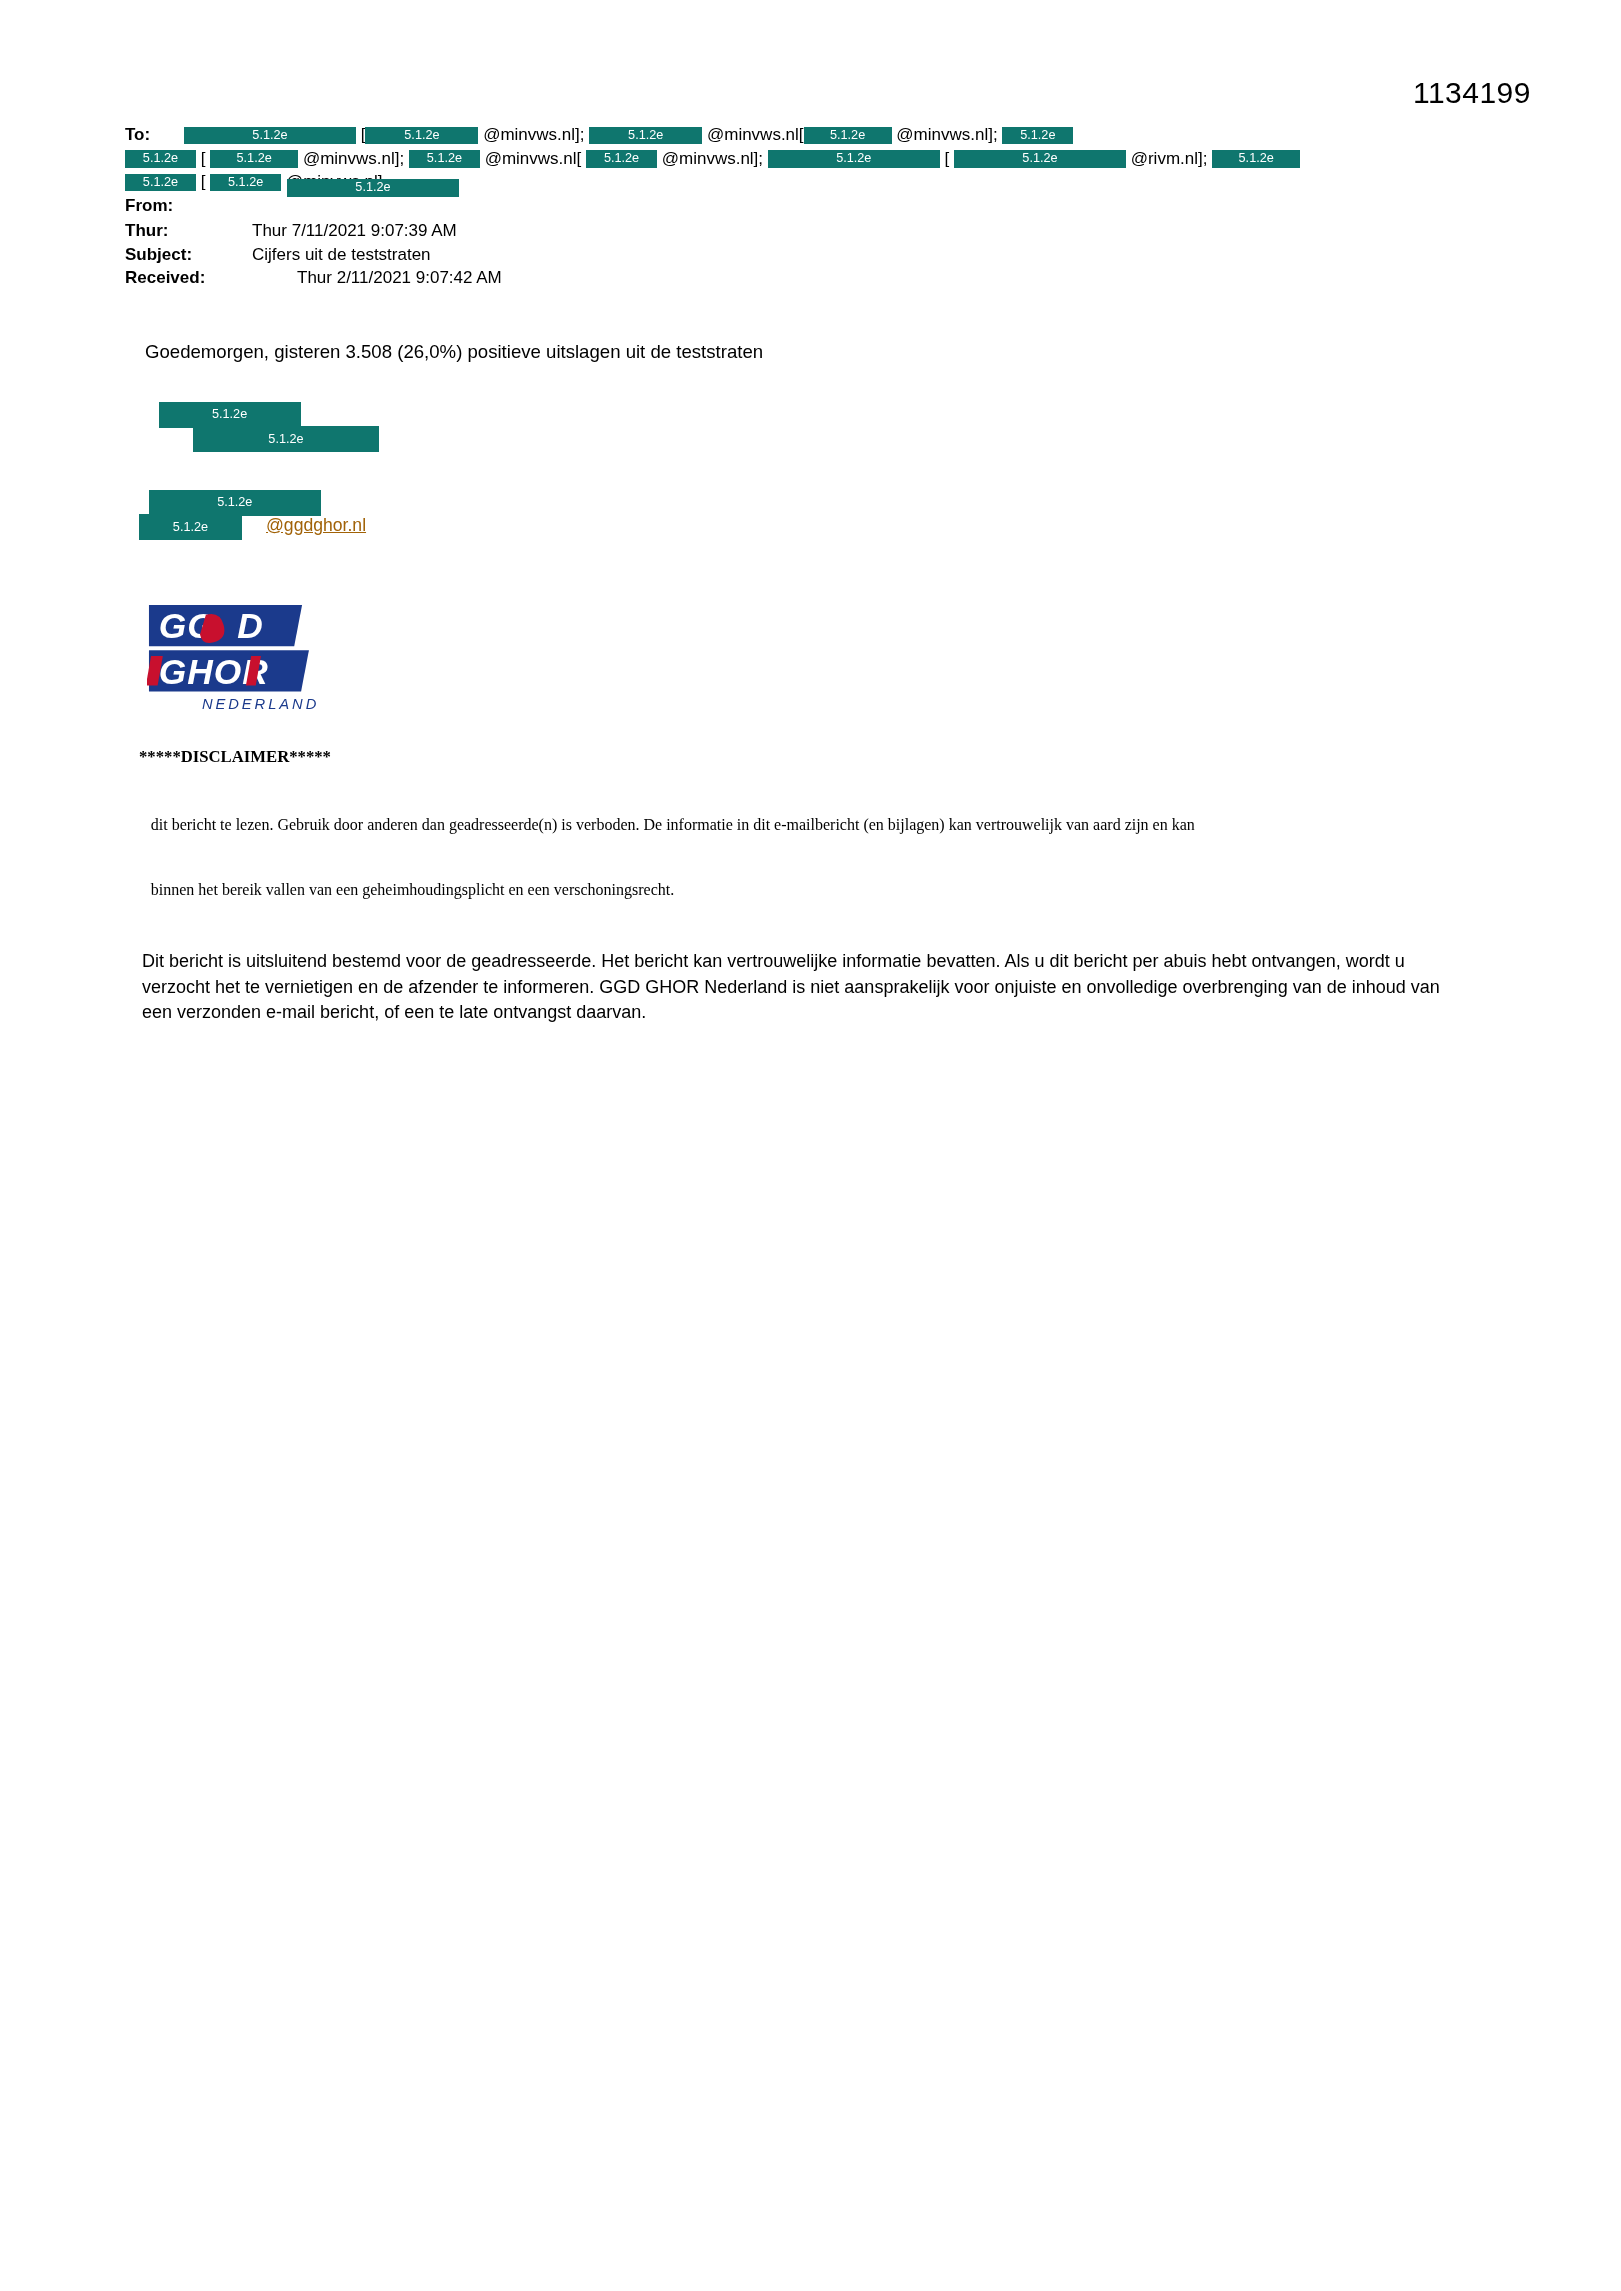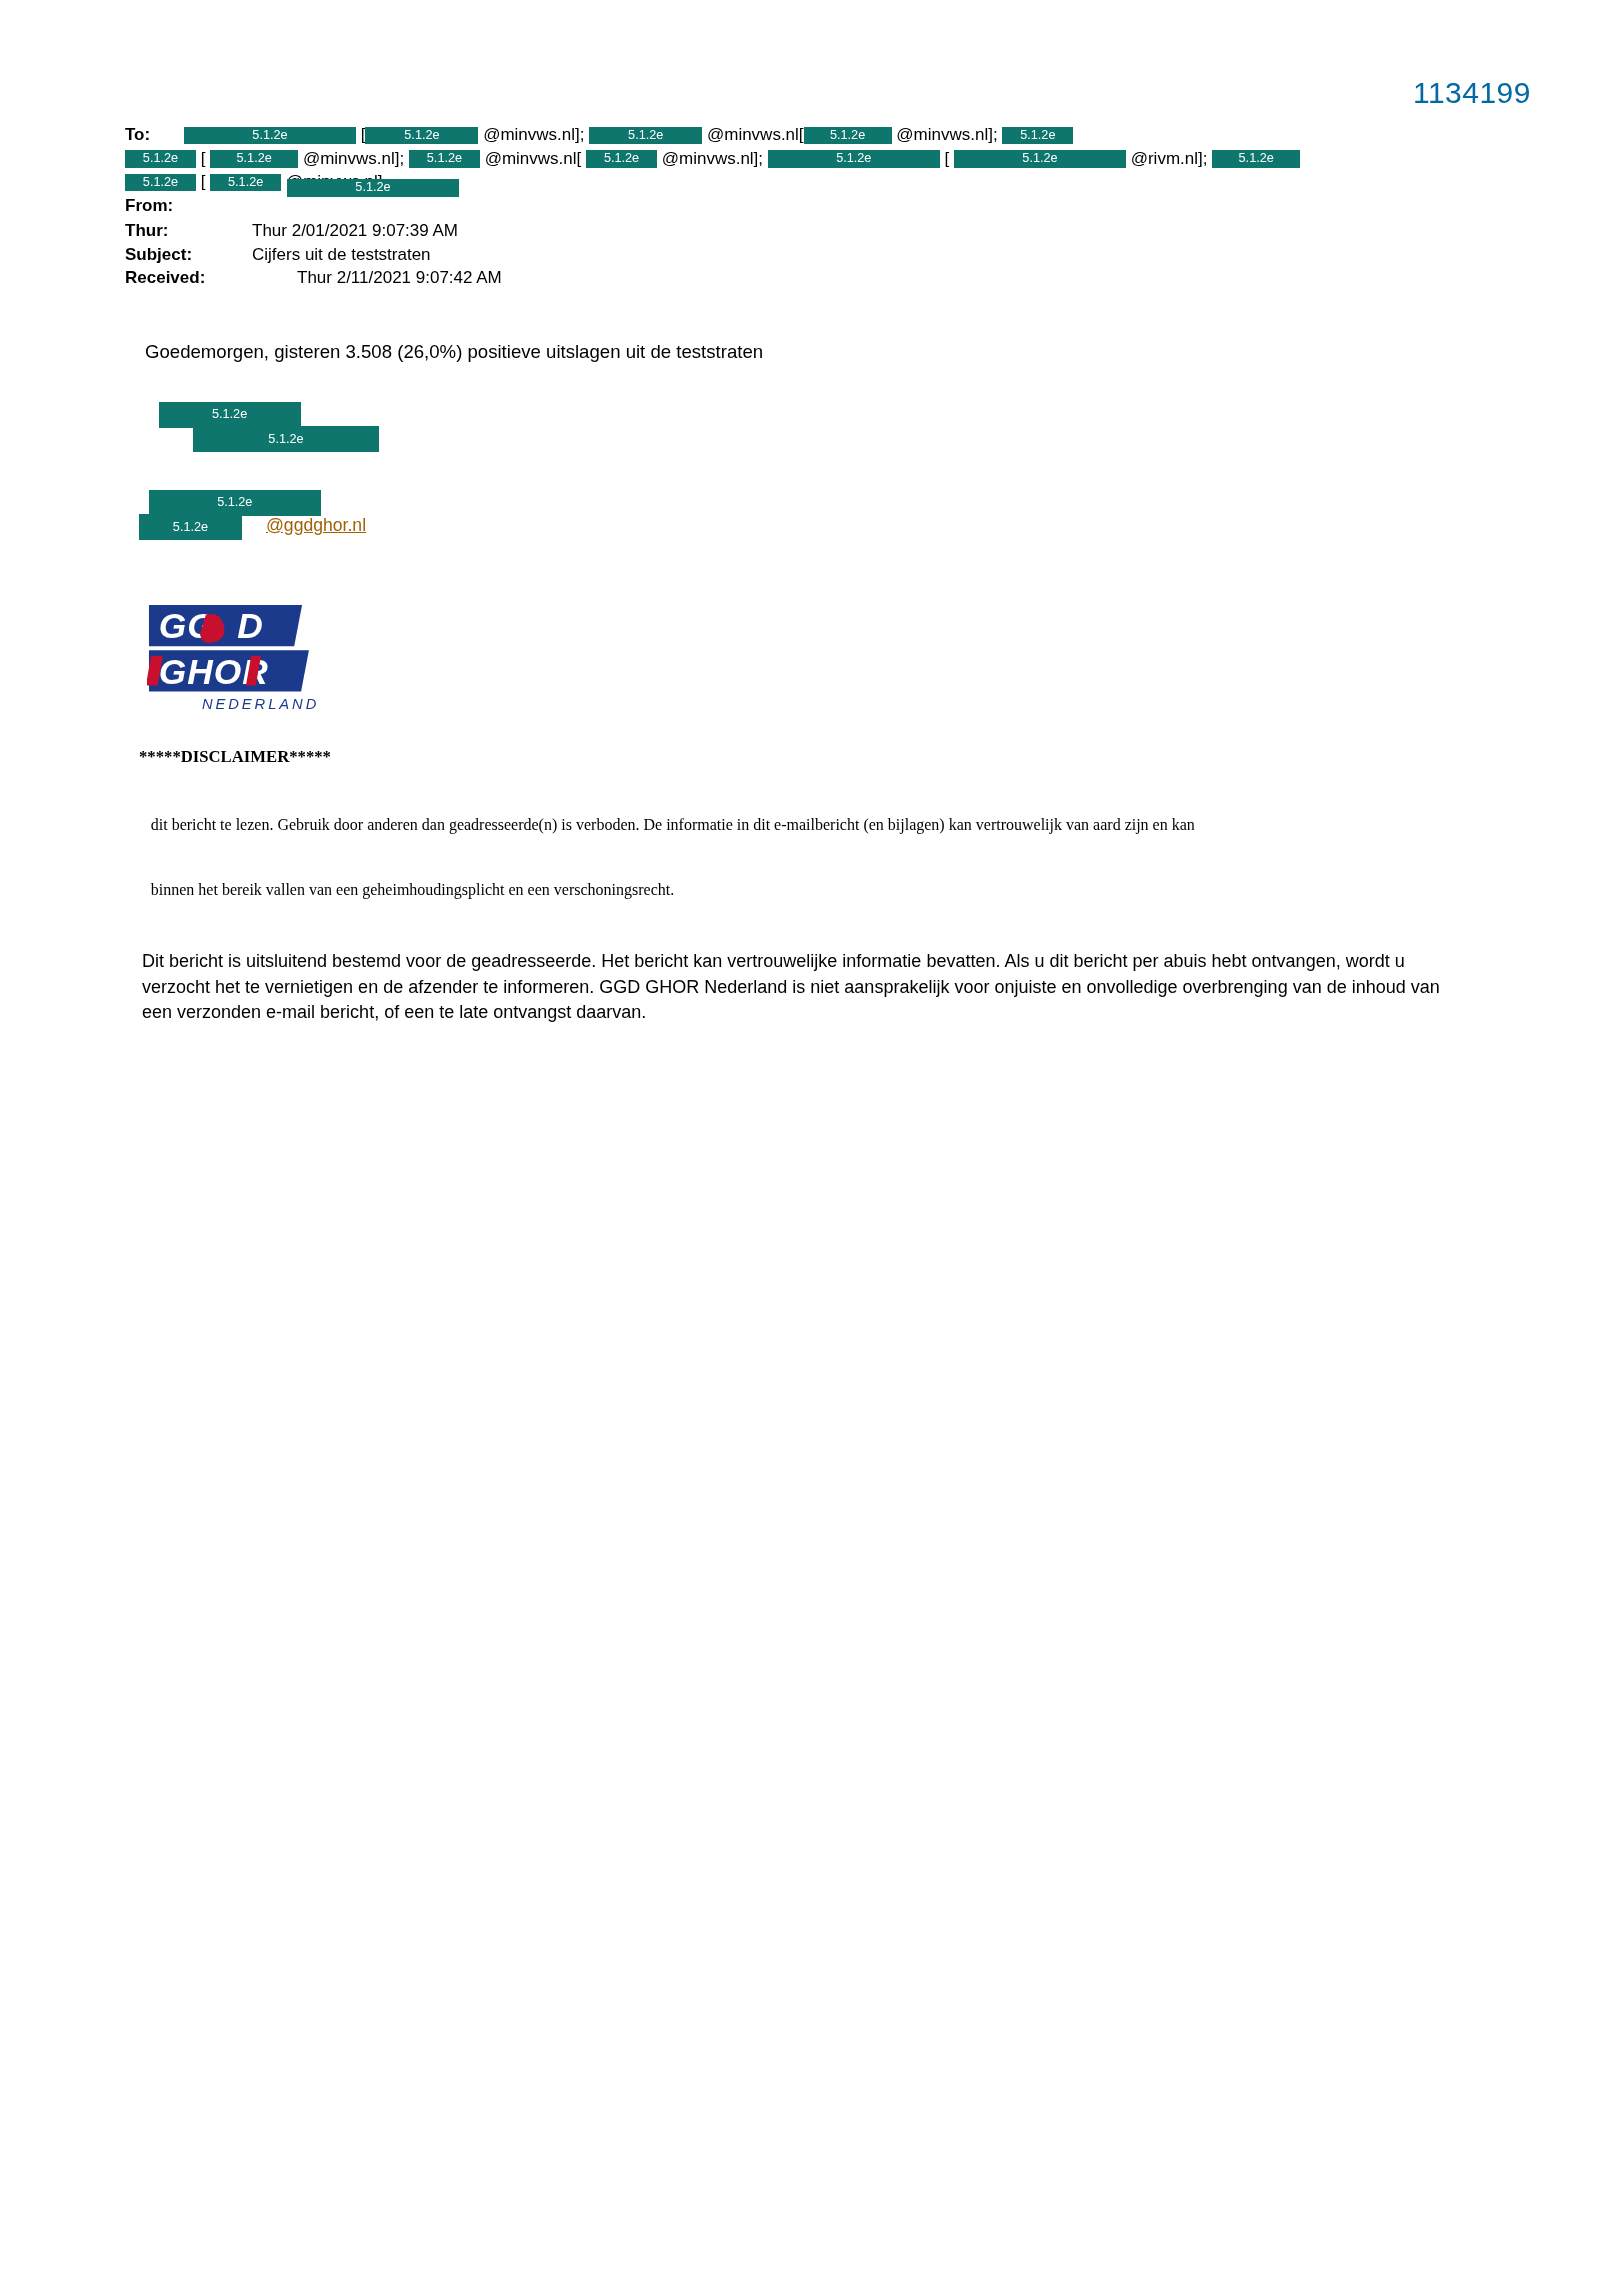--- a/index.html
+++ b/index.html
@@ -24,21 +24,21 @@
   }
 
   
   .doc-id {
     position: absolute;
     right: 90px;
     top: 76px;
     font-size: 30px;
     letter-spacing: 0.5px;
     font-family: "Liberation Sans", sans-serif;
-    color: #0369a1;
+    color: #000000;
   }
 
   
   .header {
     position: absolute;
     left: 125px;
     top: 125px;
     width: 1402px;
   }
   .hdr-row {
@@ -187,21 +187,21 @@
 
     <div class="hdr-row" style="height:25.5px;">
       <span class="hdr-label" style="top:0;">From:</span>
       <span class="run" style="left:162px; top:-17.6px;">
         <span class="redact" style="width:172px;">5.1.2e</span>
       </span>
     </div>
 
     <div class="hdr-row" style="height:23.5px;">
       <span class="hdr-label" style="top:0;">Thur:</span>
-      <span class="hdr-value" style="left:127px; top:0;">Thur 2/01/2021 9:07:39 AM</span>
+      <span class="hdr-value" style="left:127px; top:0;">Thur 7/11/2021 9:07:39 AM</span>
     </div>
 
     <div class="hdr-row" style="height:23.5px;">
       <span class="hdr-label" style="top:0;">Subject:</span>
       <span class="hdr-value" style="left:127px; top:0;">Cijfers uit de teststraten</span>
     </div>
 
     <div class="hdr-row" style="height:23.5px;">
       <span class="hdr-label" style="top:0;">Received:</span>
       <span class="hdr-value" style="left:172px; top:0;">Thur 2/11/2021 9:07:42 AM</span>

